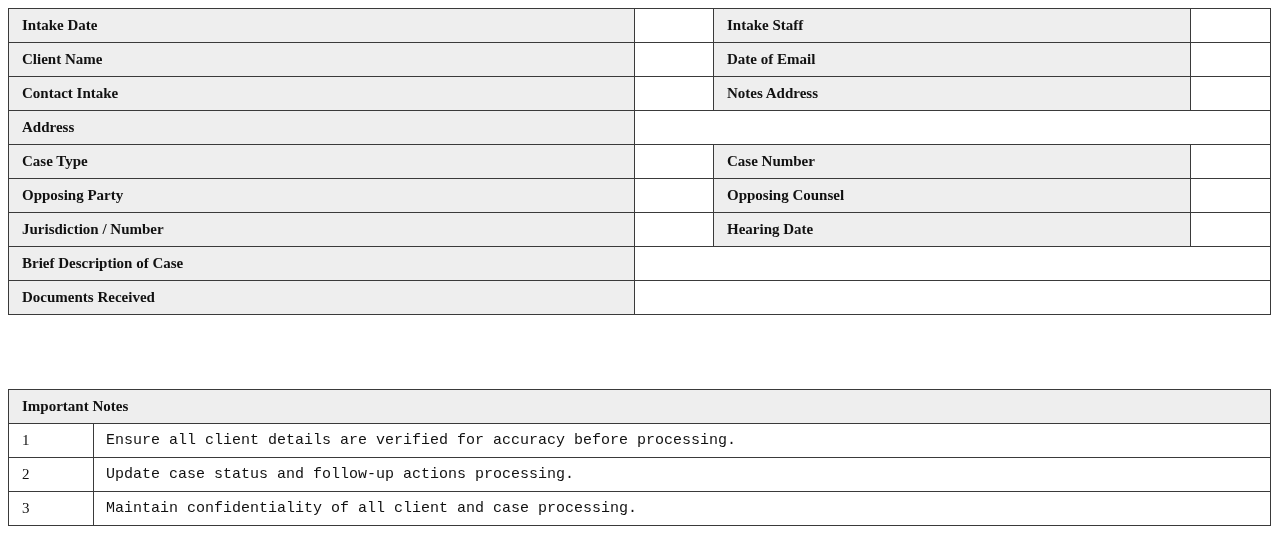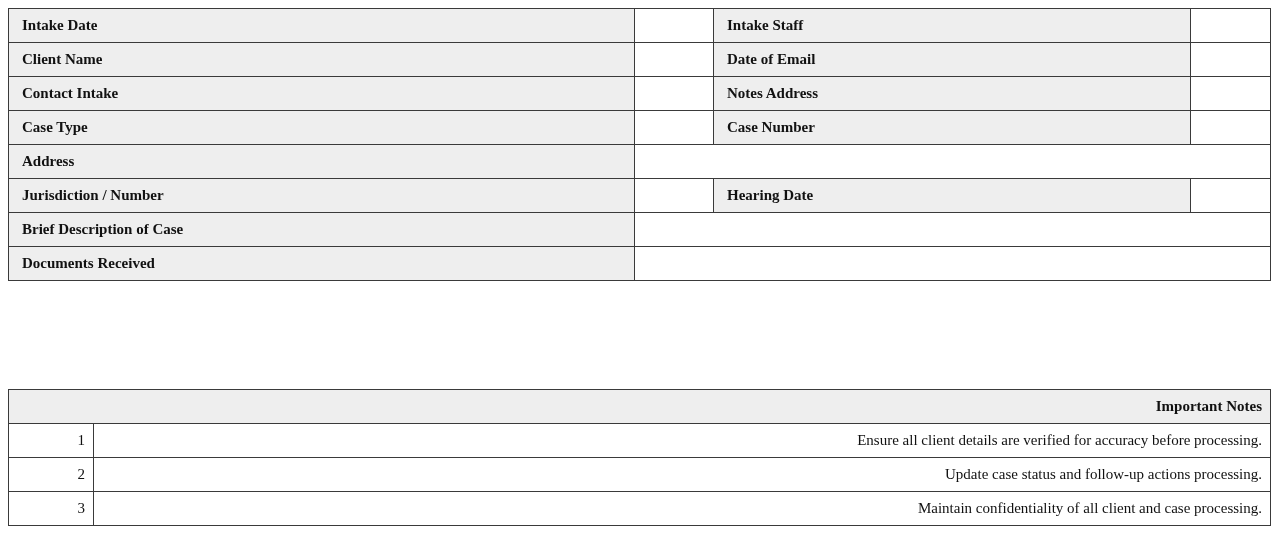--- a/index.html
+++ b/index.html
@@ -9,34 +9,34 @@
       color: #111111;
     }
     table {
       position: absolute; left: 8px;
       width: 1262px;
       border-collapse: collapse;
       table-layout: fixed;
     }
     td {
       border: 1px solid #3a3a3a;
-      padding: 0 8px 0 13px;
+      padding: 0 0 0 13px;
       height: 34px;
       font-size: 15px;
       vertical-align: middle;
       white-space: nowrap;
       overflow: hidden;
       box-sizing: border-box;
     }
     td.label { background: #eeeeee; font-weight: bold; }
     td.value { background: #ffffff; }
     #intake-table { top: 8px; }
-    #notes-table { top: 389px; text-align: right; }
+    #notes-table { top: 389px; }
     #notes-table td.num { padding-left: 13px; }
-    #notes-table td.text { padding-left: 12px; }
+    #notes-table td.text { padding-left: 12px; font-family: Liberation Mono, monospace; }
   </style>
 </head>
 <body>
 
 <table id="intake-table">
   <colgroup>
     <col style="width:626px">
     <col style="width:79px">
     <col style="width:477px">
     <col style="width:80px">
@@ -54,28 +54,34 @@
       <td class="label">Date of Email</td>
       <td class="value"></td>
     </tr>
     <tr>
       <td class="label">Contact Intake</td>
       <td class="value"></td>
       <td class="label">Notes Address</td>
       <td class="value"></td>
     </tr>
     <tr>
+      <td class="label">Address</td>
+      <td class="value" colspan="3"></td>
+    </tr>
+    <tr>
       <td class="label">Case Type</td>
       <td class="value"></td>
       <td class="label">Case Number</td>
       <td class="value"></td>
     </tr>
     <tr>
-      <td class="label">Address</td>
-      <td class="value" colspan="3"></td>
+      <td class="label">Opposing Party</td>
+      <td class="value"></td>
+      <td class="label">Opposing Counsel</td>
+      <td class="value"></td>
     </tr>
     <tr>
       <td class="label">Jurisdiction / Number</td>
       <td class="value"></td>
       <td class="label">Hearing Date</td>
       <td class="value"></td>
     </tr>
     <tr>
       <td class="label">Brief Description of Case</td>
       <td class="value" colspan="3"></td>

